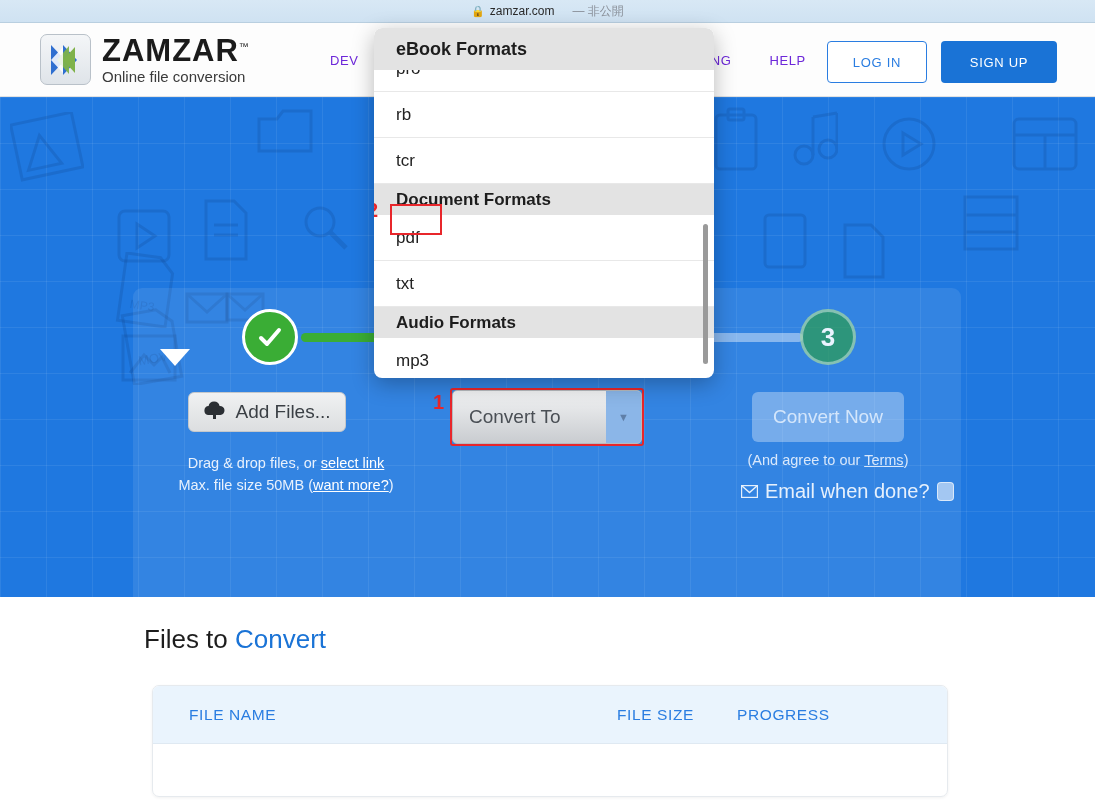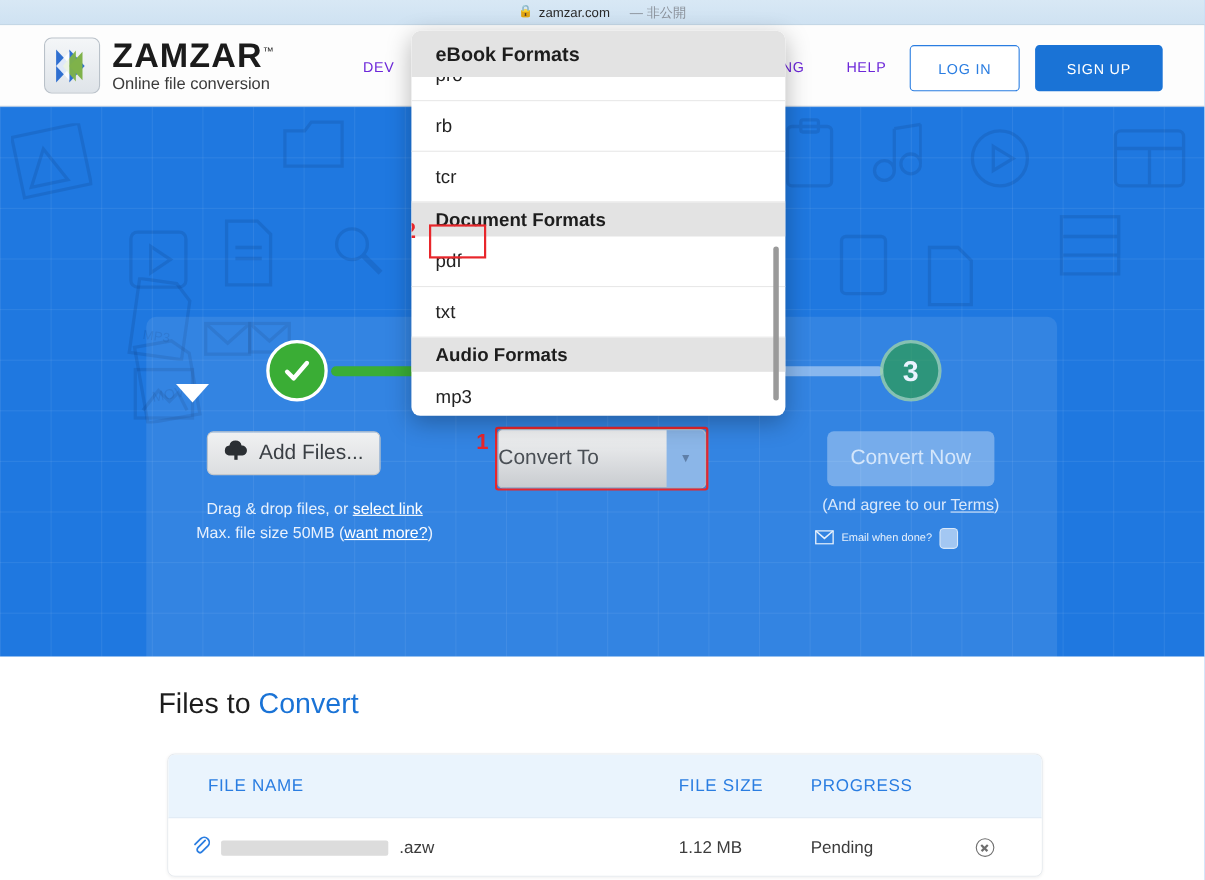--- a/index.html
+++ b/index.html
@@ -97,21 +97,21 @@
   .hint { position: absolute; left: 23px; top: 60px; width: 260px; text-align: center;
           color: #e8f1fd; font-size: 14.5px; line-height: 22px; }
   .hint a { color: #fff; text-decoration: underline; }
 
   .convert-to-wrap { position: absolute; left: 319px; top: -2px; }
   .btn-convert-to {
     width: 190px; height: 54px;
     background: linear-gradient(#f2f3f4, #c9ccd0); border: 1px solid #b7babe;
     border-radius: 5px; display: flex; align-items: center; cursor: pointer; overflow: hidden;
   }
-  .btn-convert-to .cap { flex: 1; font-size: 19px; color: #4a4f55; }
+  .btn-convert-to .cap { flex: 1; padding-left: 16px; font-size: 19px; color: #4a4f55; }
   .btn-convert-to .caret {
     width: 35px; height: 100%; background: #8bb6e8;
     display: flex; align-items: center; justify-content: center;
     color: #5f7fa8; font-size: 11px;
   }
   .annot-box-1 {
     position: absolute; left: 317px; top: -4px; width: 194px; height: 58px;
     border: 2px solid #e8262b; border-radius: 3px; pointer-events: none;
   }
   .annot-num-1 {
@@ -122,21 +122,21 @@
   .btn-convert-now {
     position: absolute; left: 619px; top: 0; width: 152px; height: 50px;
     background: rgba(255,255,255,.33); border-radius: 6px;
     display: flex; align-items: center; justify-content: center;
     font-size: 19px; color: #d4e6fb; cursor: default;
   }
   .terms { position: absolute; left: 583px; top: 60px; width: 224px; text-align: center;
            color: #d9e8fb; font-size: 14.5px; }
   .terms a { color: #d9e8fb; text-decoration: underline; }
   .emailrow { position: absolute; left: 608px; top: 88px; display: flex; align-items: center;
-              gap: 7px; color: #e6f0fc; font-size: 10px; }
+              gap: 7px; color: #e6f0fc; font-size: 20px; }
   .email-chk { width: 17px; height: 19px; border-radius: 4px; background: rgba(255,255,255,.55);
                border: 1px solid rgba(255,255,255,.6); }
 
   
   .dropdown {
     position: absolute; left: 374px; top: 28px; width: 340px; height: 350px;
     background: #fff; border-radius: 8px; overflow: hidden;
     box-shadow: 0 6px 22px rgba(0,0,0,.28); z-index: 40;
   }
   .dd-group {
@@ -464,32 +464,16 @@
 
   <div class="files">
     <div class="files-title"><span>Files to </span><span class="accent">Convert</span></div>
     <div class="table">
       <div class="thead">
         <div class="th-name">FILE NAME</div>
         <div class="th-size">FILE SIZE</div>
         <div class="th-prog">PROGRESS</div>
         <div class="th-x"></div>
       </div>
-      <div class="trow">
-        <div class="td-name">
-          <span>
-            <svg width="16" height="18" viewBox="0 0 16 18">
-                <path d="M11.5 5 L5 11.6 a2.6 2.6 0 0 0 3.7 3.7 L14 10 a4.6 4.6 0 0 0 -6.5 -6.5 L2.3 8.7" fill="none" stroke="#2a7de1" stroke-width="1.6" stroke-linecap="round"></path>
-              </svg>
-          </span>
-          <span class="redact"></span>
-          <span>.azw</span>
-        </div>
-        <div class="td-size">1.12 MB</div>
-        <div class="td-prog">Pending</div>
-        <div class="td-x">
-            <span class="xcircle"></span>
-          </div>
-      </div>
     </div>
   </div>
 
 </div>
 
 </body></html>

